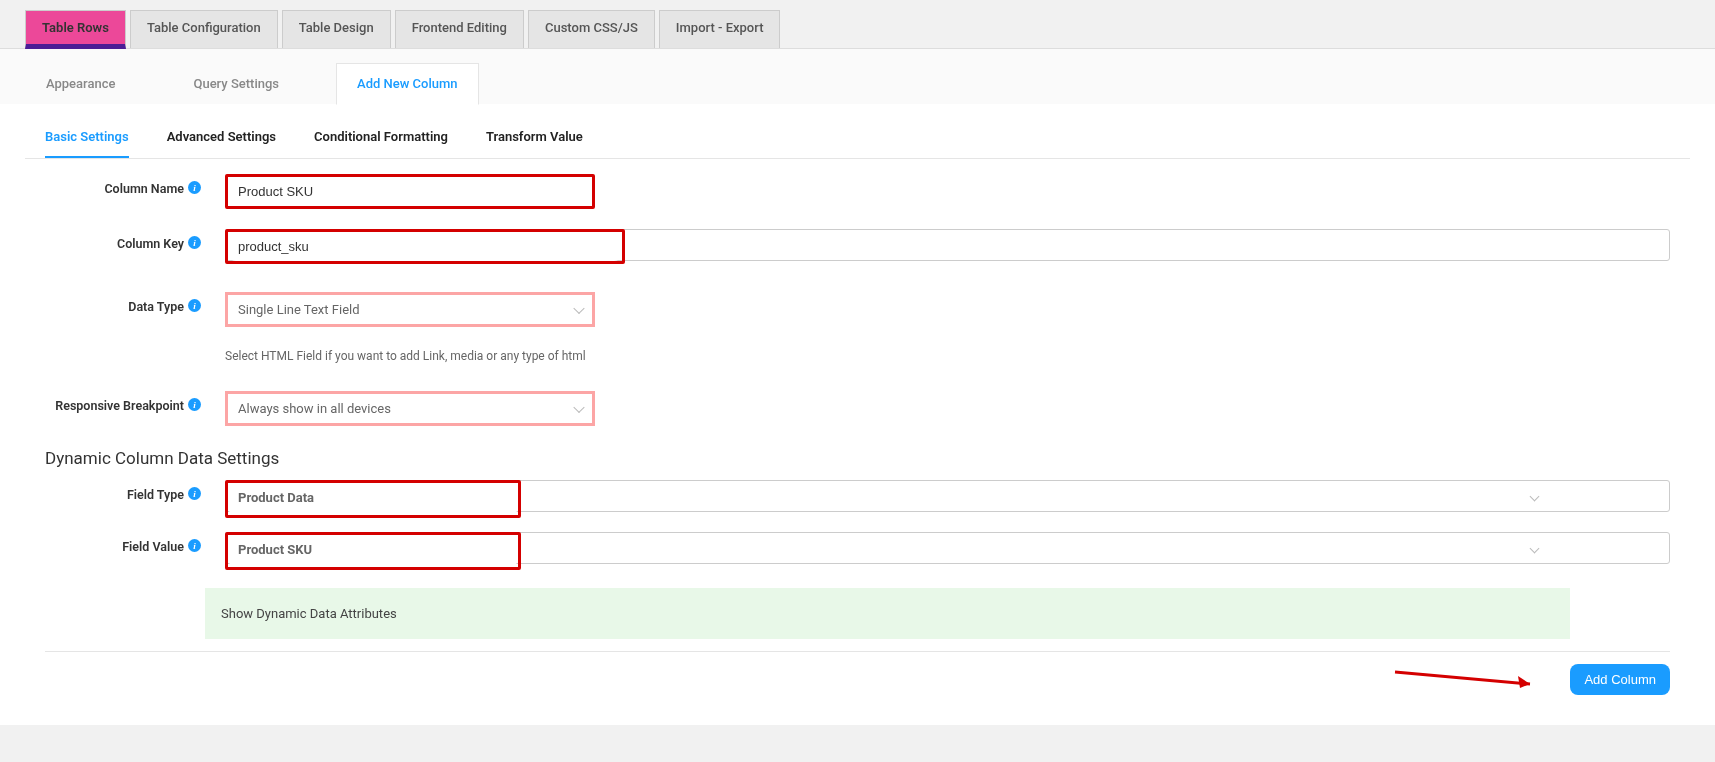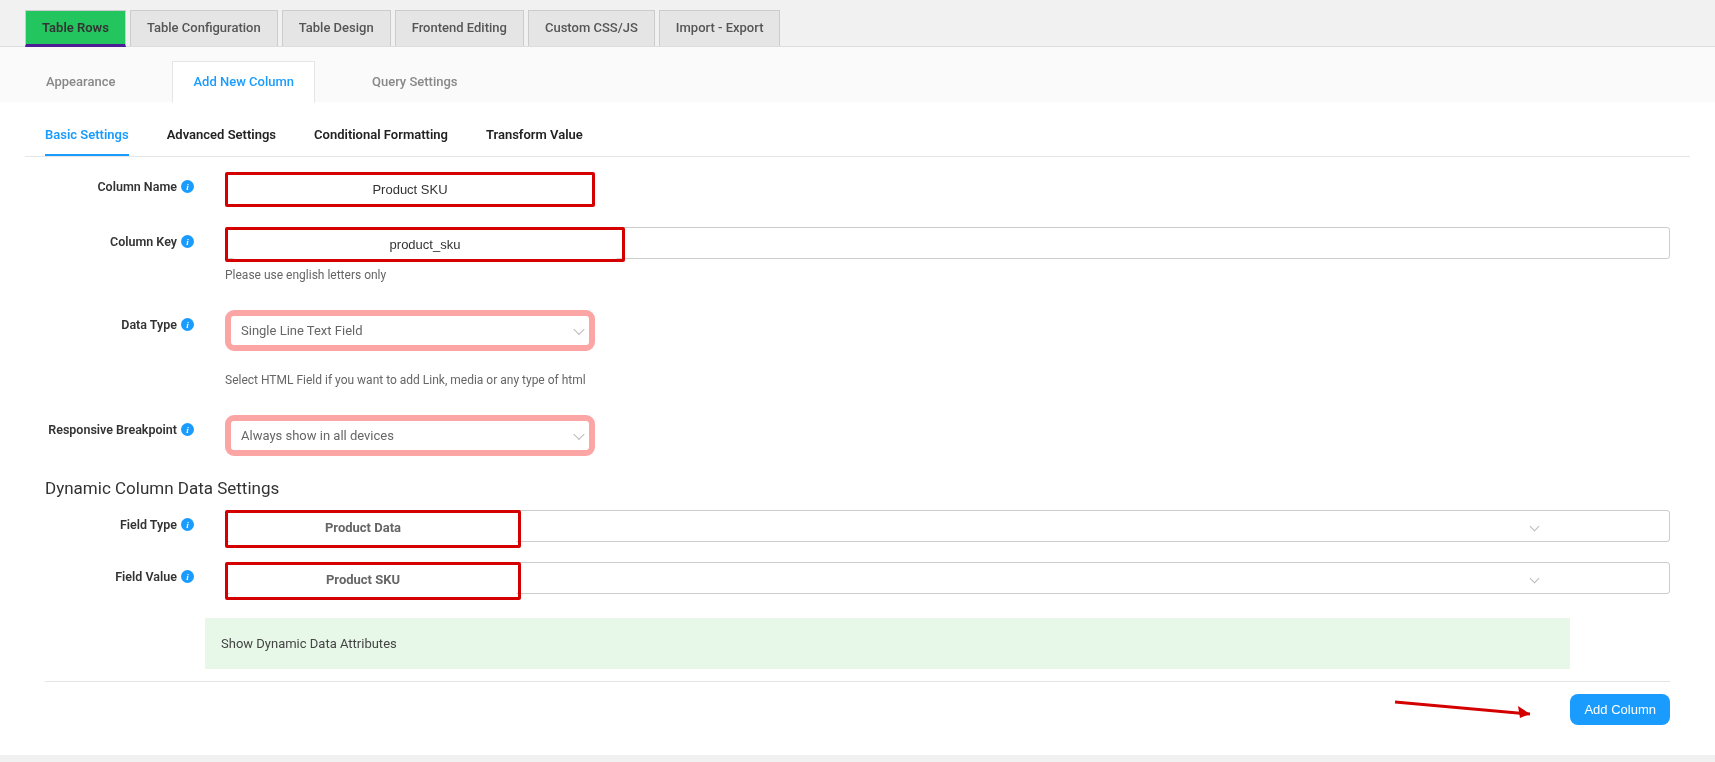--- a/index.html
+++ b/index.html
@@ -26,22 +26,22 @@
       padding: 9px 16px;
       background: #e5e5e5;
       border: 1px solid #ccc;
       border-bottom: none;
       color: #555;
       font-size: 13px;
       cursor: pointer;
       font-weight: 500;
     }
     .top-tab.active {
-      background: #22c55e;
-      border-bottom: 3px solid #4c1d95;
+      background: #ec4899;
+      border-bottom: 5px solid #4c1d95;
       margin-bottom: -1px;
       color: #333;
       font-weight: 600;
     }
     
     
     .sub-tabs-wrapper {
       background: #fafafa;
       padding: 14px 25px 0 25px;
     }
@@ -97,28 +97,27 @@
     }
     .form-row {
       display: flex;
       align-items: flex-start;
       margin-bottom: 18px;
     }
     .form-label-col {
       width: 180px;
       flex-shrink: 0;
       text-align: right;
-      padding-right: 31px;
+      padding-right: 24px;
       padding-top: 7px;
       font-weight: 600;
       font-size: 12.5px;
       color: #333;
       display: flex;
       justify-content: flex-end;
-      align-items: center;
       gap: 4px;
     }
     .form-control-col {
       flex: 1;
     }
     .form-control-col.narrow {
       flex: 0 0 auto;
       width: 370px;
     }
     
@@ -148,22 +147,22 @@
       background: #fff;
     }
     
     .select-wrap {
       position: relative;
       width: 100%;
     }
     .select-display {
       width: 100%;
       padding: 7px 30px 7px 10px;
-      border: 6px solid #fca5a5;
-      border-radius: 9px;
+      border: 3px solid #fca5a5;
+      border-radius: 0;
       font-size: 13px;
       color: #666;
       background: #fff;
       cursor: pointer;
       min-height: 32px;
     }
     .select-wrap::after {
       content: "";
       position: absolute;
       right: 12px;
@@ -176,21 +175,20 @@
       pointer-events: none;
     }
     
     .highlight-box {
       border: 3px solid #d40000;
       border-radius: 2px;
     }
     .highlight-box .text-input,
     .highlight-box .select-display {
       border-radius: 8px;
-      text-align: center;
     }
     
     .help-text {
       font-size: 12px;
       color: #666;
       margin-top: 6px;
     }
     
     .section-heading {
       font-size: 17px;
@@ -282,22 +280,22 @@
   <div class="top-tab">Table Configuration</div>
   <div class="top-tab">Table Design</div>
   <div class="top-tab">Frontend Editing</div>
   <div class="top-tab">Custom CSS/JS</div>
   <div class="top-tab">Import - Export</div>
 </div>
 
 <div class="sub-tabs-wrapper">
   <div class="sub-tabs">
     <div class="sub-tab">Appearance</div>
+    <div class="sub-tab">Query Settings</div>
     <div class="sub-tab active">Add New Column</div>
-    <div class="sub-tab">Query Settings</div>
   </div>
 </div>
 
 <div class="content">
 
   <div class="section-tabs">
     <div class="section-tab active">Basic Settings</div>
     <div class="section-tab">Advanced Settings</div>
     <div class="section-tab">Conditional Formatting</div>
     <div class="section-tab">Transform Value</div>
@@ -325,21 +323,20 @@
         <span>Column Key</span>
         <span class="info-icon">i</span>
       </div>
       <div class="form-control-col">
         <div style="position:relative">
           <div style="position:absolute;left:0;right:0;top:0;height:32px;border:1px solid #ccc;border-radius:3px"></div>
           <div class="highlight-box" style="width:400px;position:relative">
             <input class="text-input" type="text" style="border: none;" value="product_sku">
           </div>
         </div>
-        <div class="help-text">Please use english letters only</div>
       </div>
     </div>
 
     <div class="form-row" style="margin-top:28px">
       <div class="form-label-col">
         <span>Data Type</span>
         <span class="info-icon">i</span>
       </div>
       <div class="form-control-col narrow">
         <div class="select-wrap">

